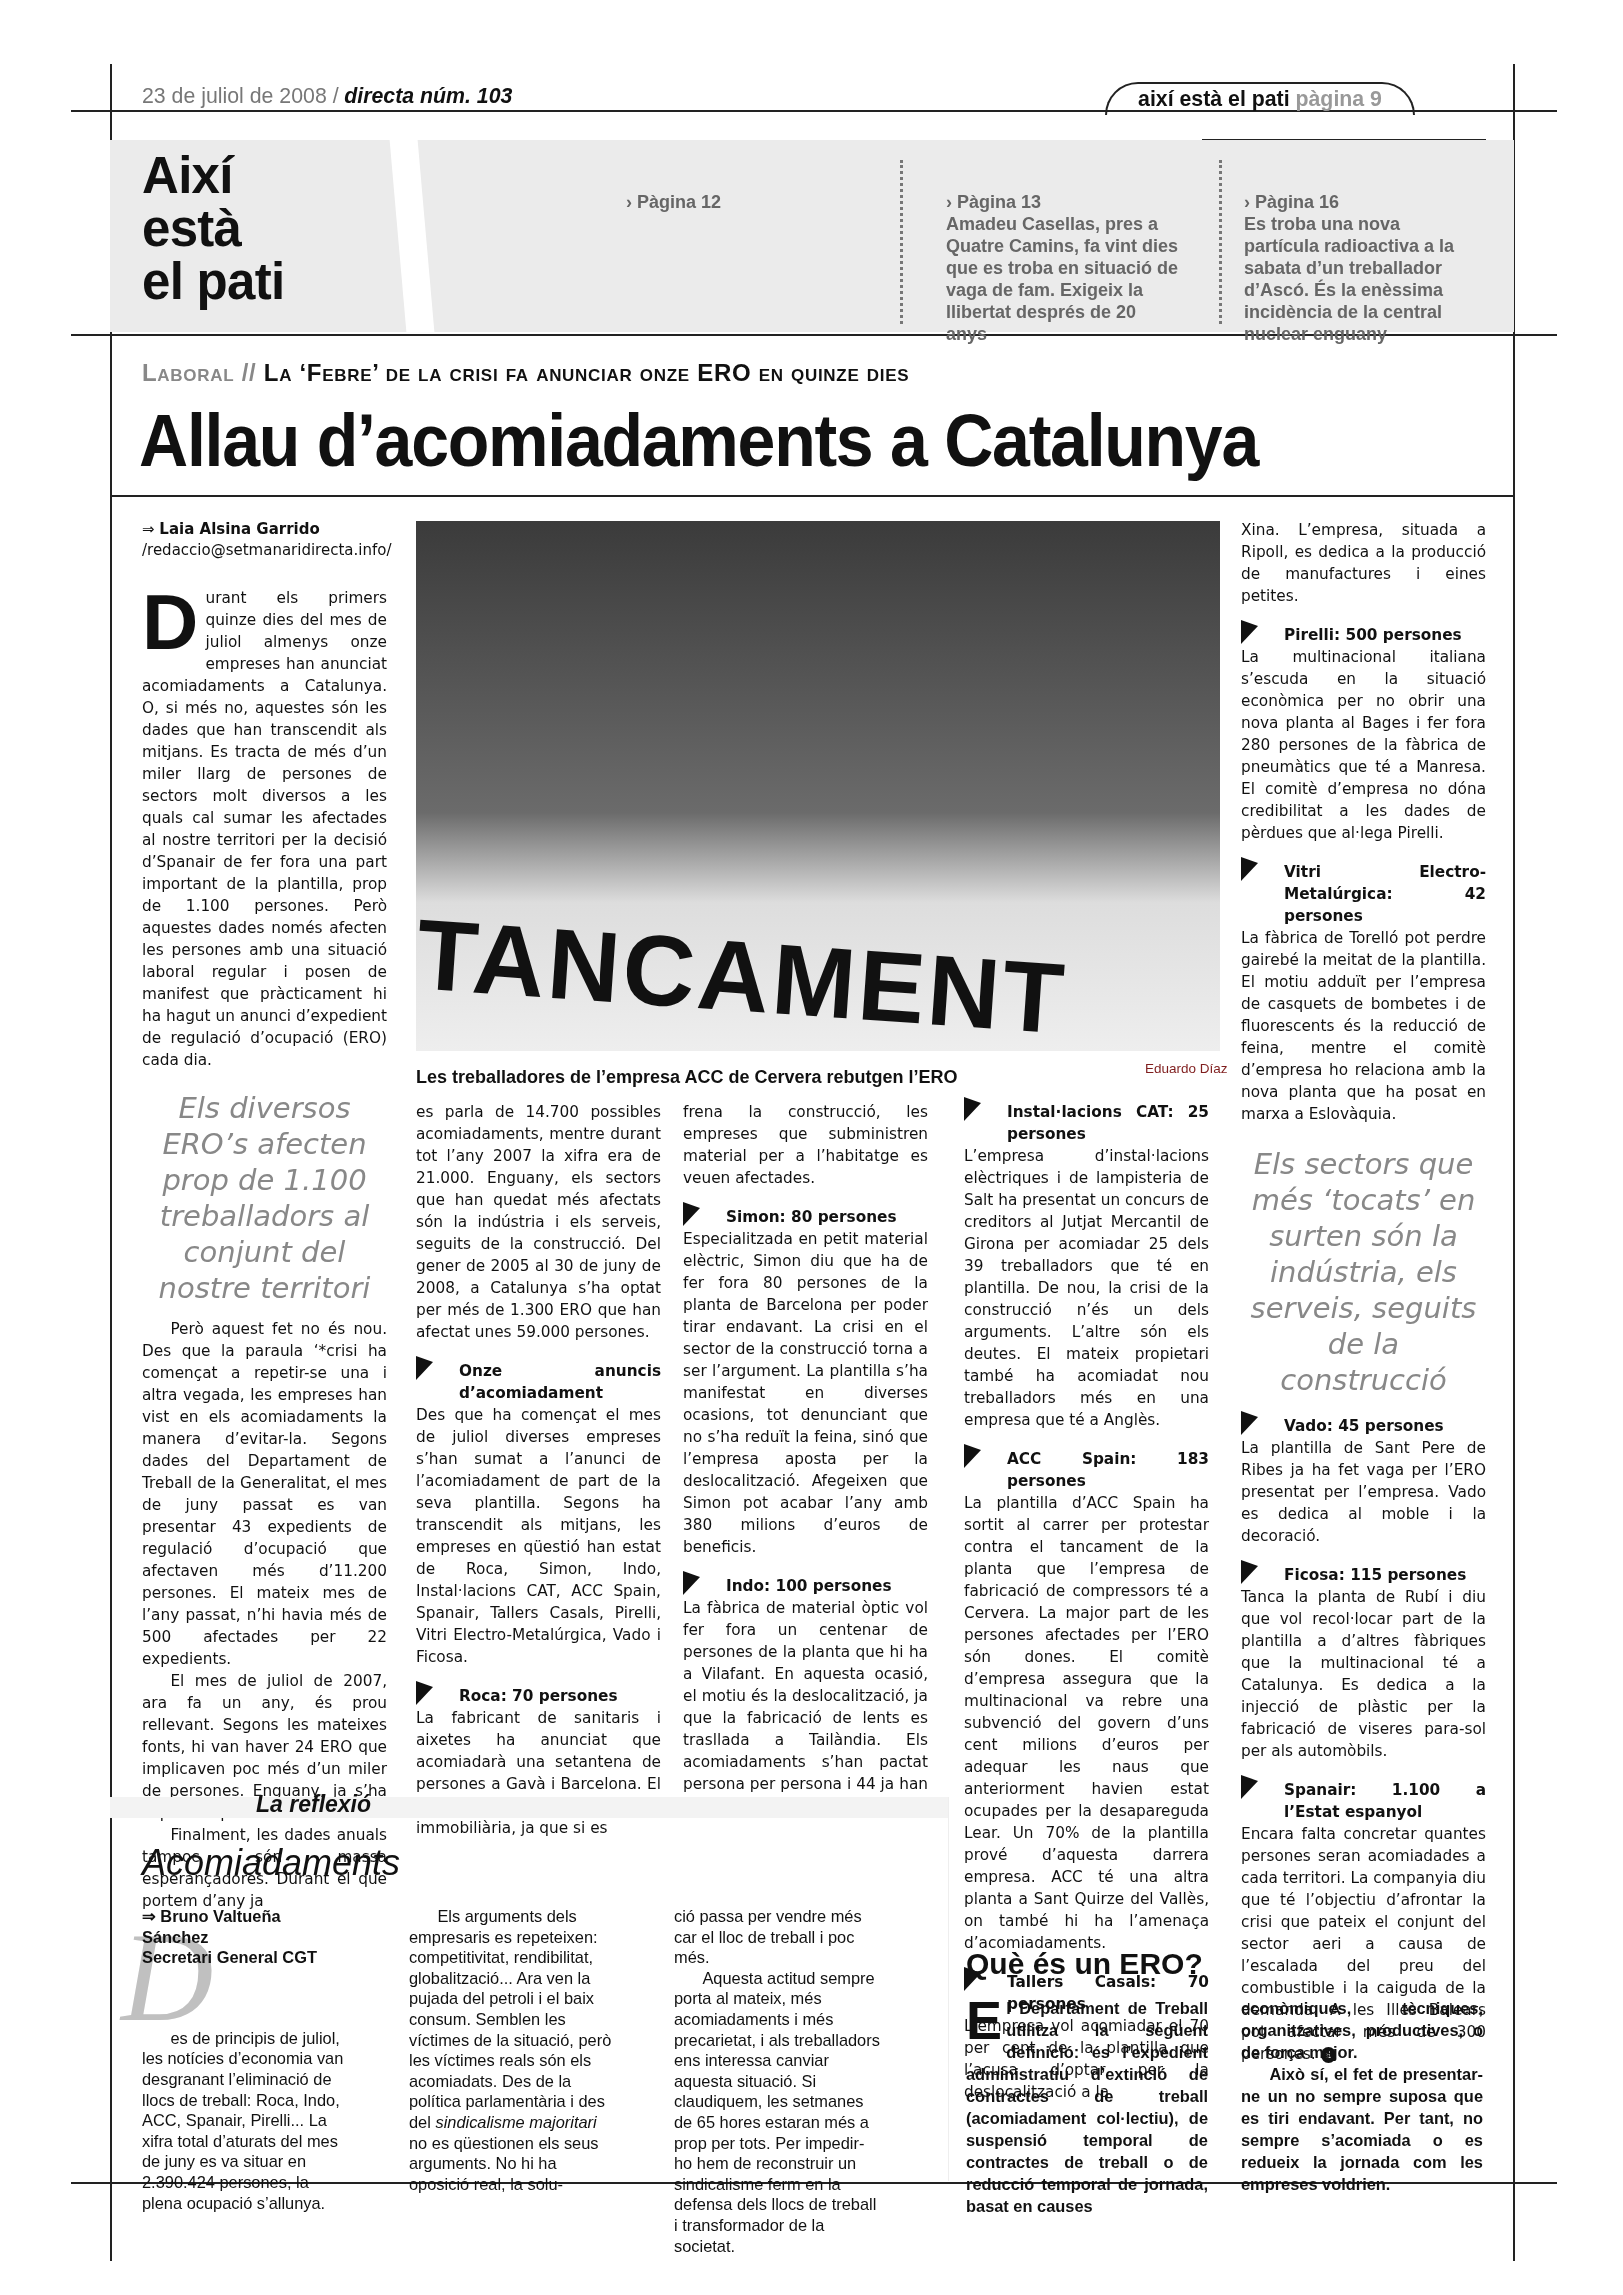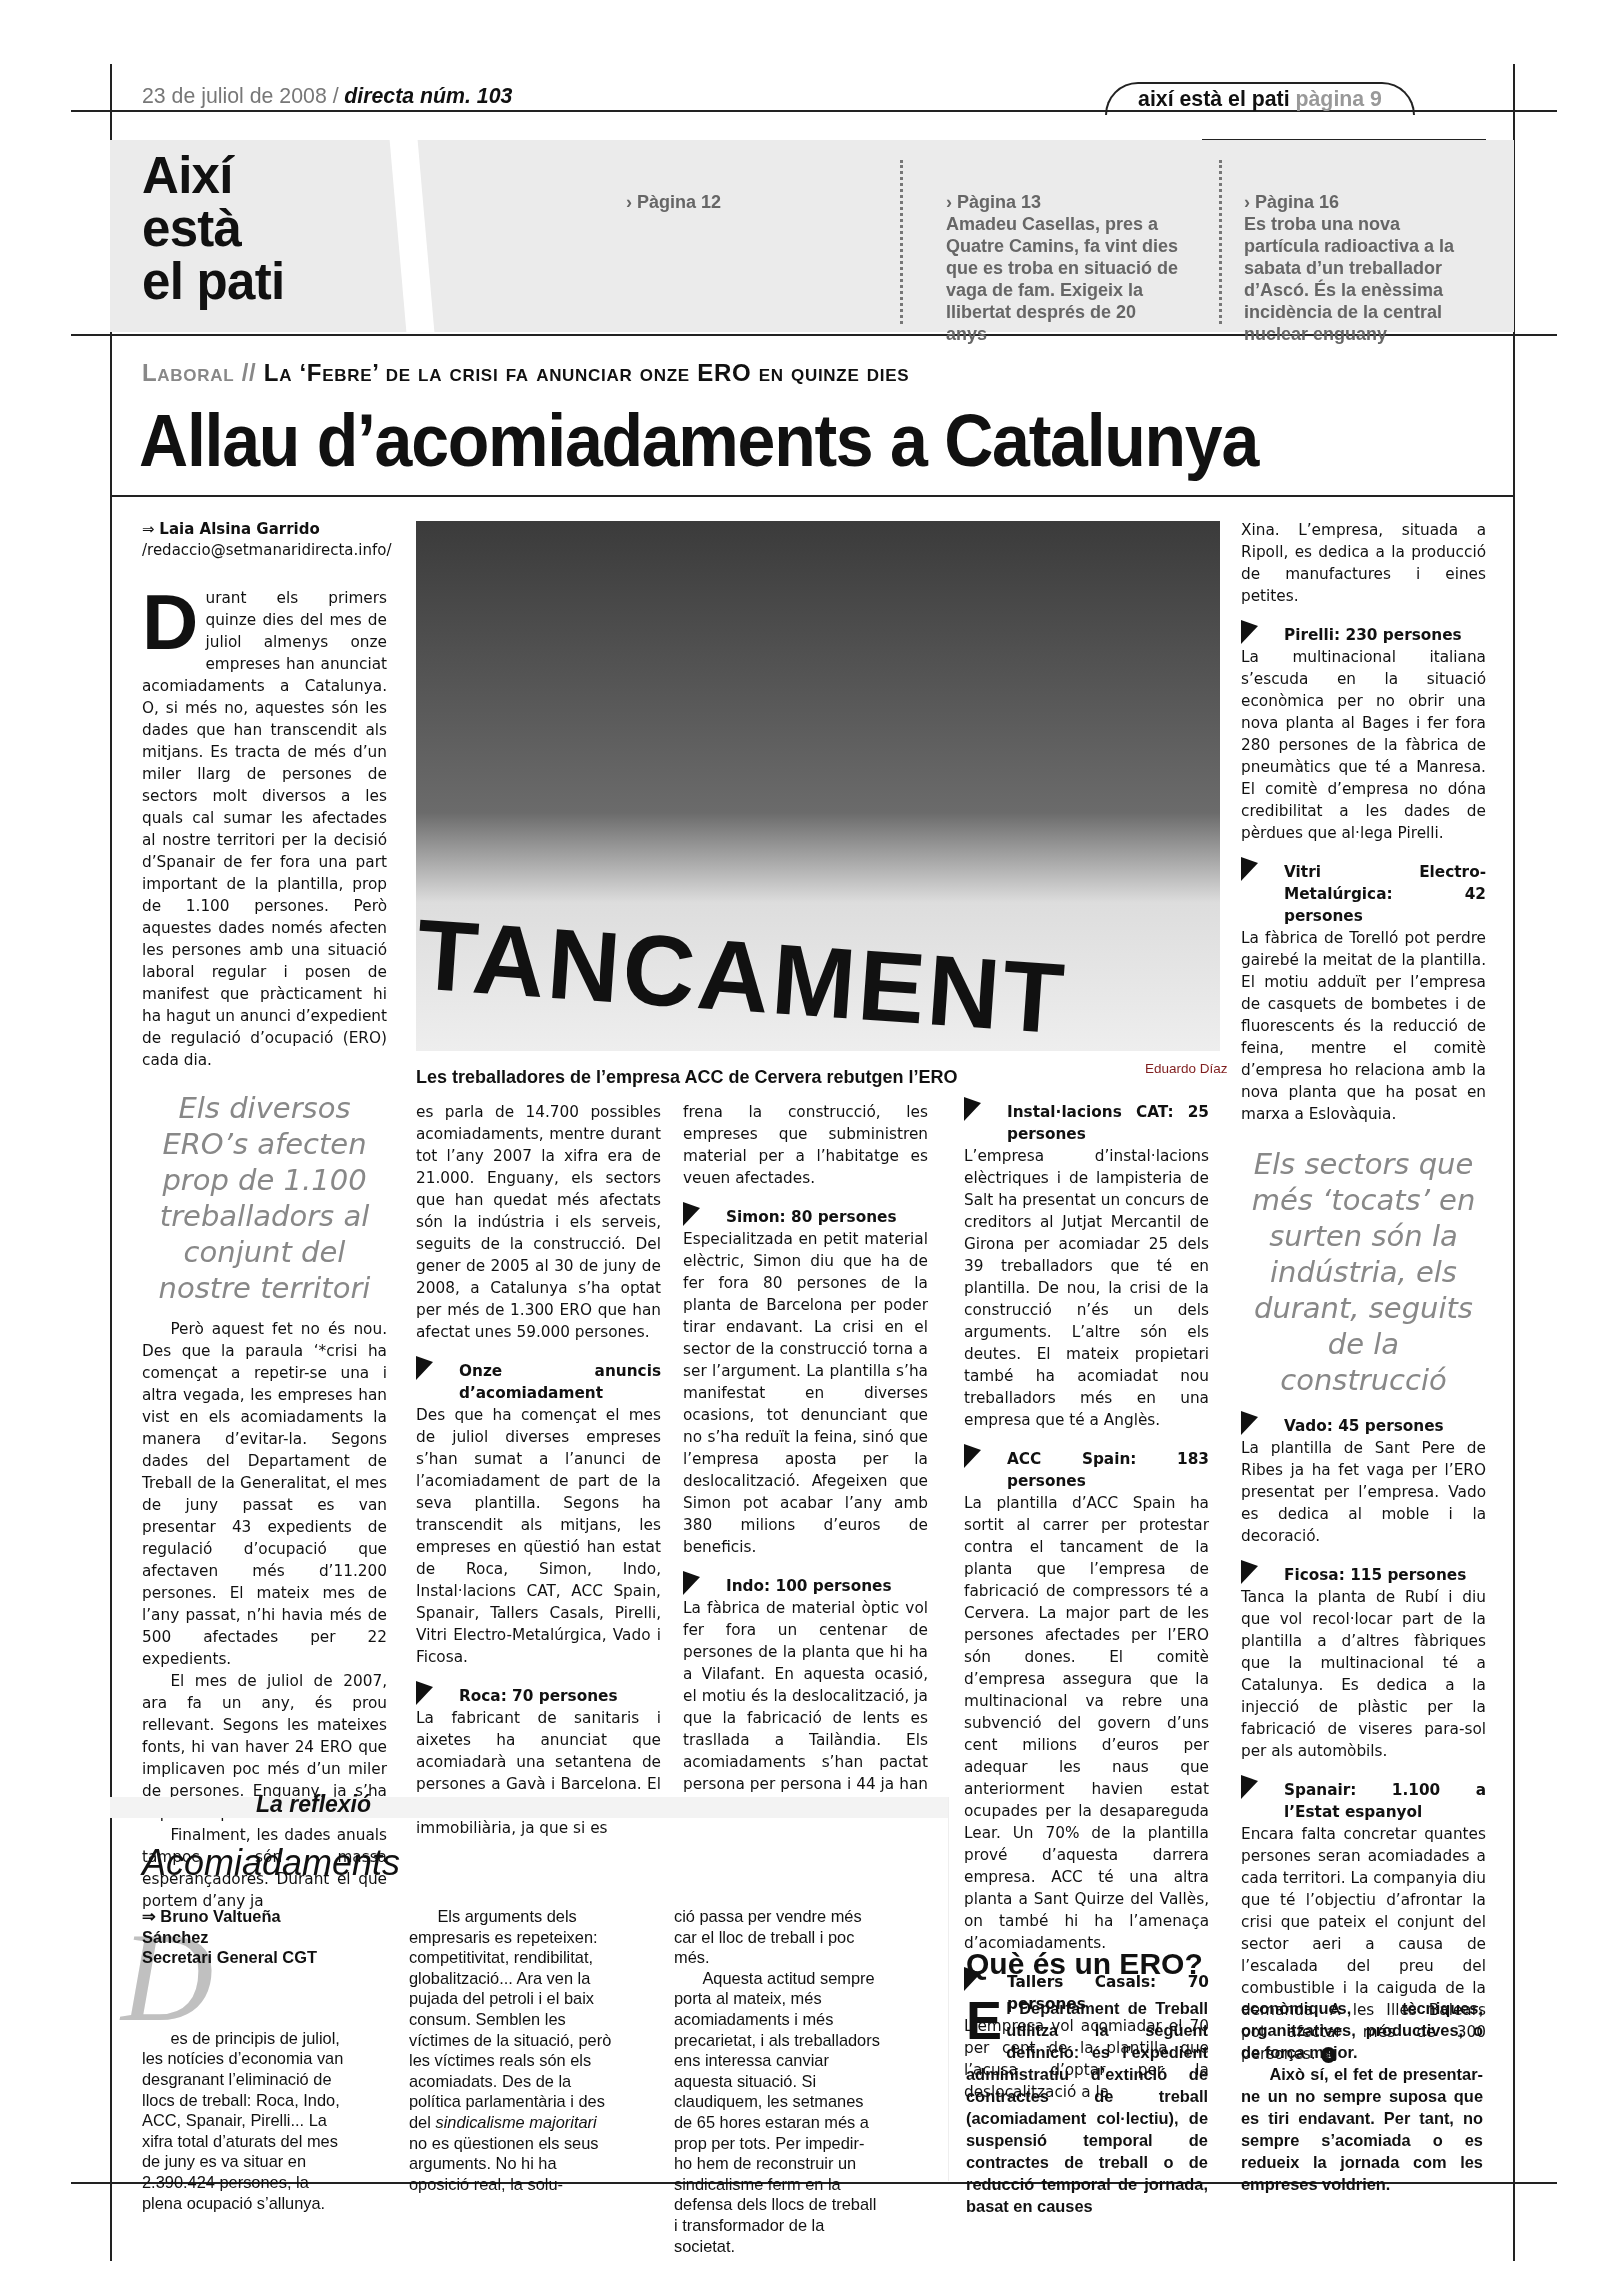--- a/index.html
+++ b/index.html
@@ -135,25 +135,25 @@
   <div class="sub" style="margin-top:0;"><span class="tri"></span><span>Instal·lacions CAT: 25 persones</span></div>
   <p>L’empresa d’instal·lacions elèctriques i de lampisteria de Salt ha presentat un concurs de creditors al Jutjat Mercantil de Girona per acomiadar 25 dels 39 treballadors que té en plantilla. De nou, la crisi de la construcció n’és un dels arguments. L’altre són els deutes. El mateix propietari també ha acomiadat nou treballadors més en una empresa que té a Anglès.</p>
   <div class="sub"><span class="tri"></span><span>ACC Spain: 183 persones</span></div>
   <p>La plantilla d’ACC Spain ha sortit al carrer per protestar contra el tancament de la planta que l’empresa de fabricació de compressors té a Cervera. La major part de les persones afectades per l’ERO són dones. El comitè d’empresa assegura que la multinacional va rebre una subvenció del govern d’uns cent milions d’euros per adequar les naus que anteriorment havien estat ocupades per la desapareguda Lear. Un 70% de la plantilla prové d’aquesta darrera empresa. ACC té una altra planta a Sant Quirze del Vallès, on també hi ha l’amenaça d’acomiadaments.</p>
   <div class="sub"><span class="tri"></span><span>Tallers Casals: 70 persones</span></div>
   <p>L’empresa vol acomiadar el 70 per cent de la plantilla que l’acusa d’optar per la deslocalització a la</p>
 </div>
 
 <div class="abs col" style="left:1241px;top:519px;width:245px;">
   <p>Xina. L’empresa, situada a Ripoll, es dedica a la producció de manufactures i eines petites.</p>
-  <div class="sub"><span class="tri"></span><span>Pirelli: 230 persones</span></div>
+  <div class="sub"><span class="tri"></span><span>Pirelli: 500 persones</span></div>
   <p>La multinacional italiana s’escuda en la situació econòmica per no obrir una nova planta al Bages i fer fora 280 persones de la fàbrica de pneumàtics que té a Manresa. El comitè d’empresa no dóna credibilitat a les dades de pèrdues que al·lega Pirelli.</p>
   <div class="sub"><span class="tri"></span><span>Vitri Electro-Metalúrgica: 42 persones</span></div>
   <p>La fàbrica de Torelló pot perdre gairebé la meitat de la plantilla. El motiu adduït per l’empresa de casquets de bombetes i de fluorescents és la reducció de feina, mentre el comitè d’empresa ho relaciona amb la nova planta que ha posat en marxa a Eslovàquia.</p>
-  <div class="pull" style="margin:21.3px 0 14.2px;">Els sectors que més ‘tocats’ en surten són la indústria, els durant, seguits de la construcció</div>
+  <div class="pull" style="margin:21.3px 0 14.2px;">Els sectors que més ‘tocats’ en surten són la indústria, els serveis, seguits de la construcció</div>
   <div class="sub"><span class="tri"></span><span>Vado: 45 persones</span></div>
   <p>La plantilla de Sant Pere de Ribes ja ha fet vaga per l’ERO presentat per l’empresa. Vado es dedica al moble i la decoració.</p>
   <div class="sub"><span class="tri"></span><span>Ficosa: 115 persones</span></div>
   <p>Tanca la planta de Rubí i diu que vol recol·locar part de la plantilla a d’altres fàbriques que la multinacional té a Catalunya. Es dedica a la injecció de plàstic per la fabricació de viseres para-sol per als automòbils.</p>
   <div class="sub"><span class="tri"></span><span>Spanair: 1.100 a l’Estat espanyol</span></div>
   <p><span>Encara falta concretar quantes persones seran acomiadades a cada territori. La companyia diu que té l’objectiu d’afrontar la crisi que pateix el conjunt del sector aeri a causa de l’escalada del preu del combustible i la caiguda de la demanda. A les Illes Balears pot afectar més de 300 persones.</span> <span class="logo-d">d</span></p>
 </div>
 
 <div class="abs refl-band"></div>
 <div class="abs" style="left:948px;top:1797px;width:0.7px;height:384px;background:#eee;"></div>

